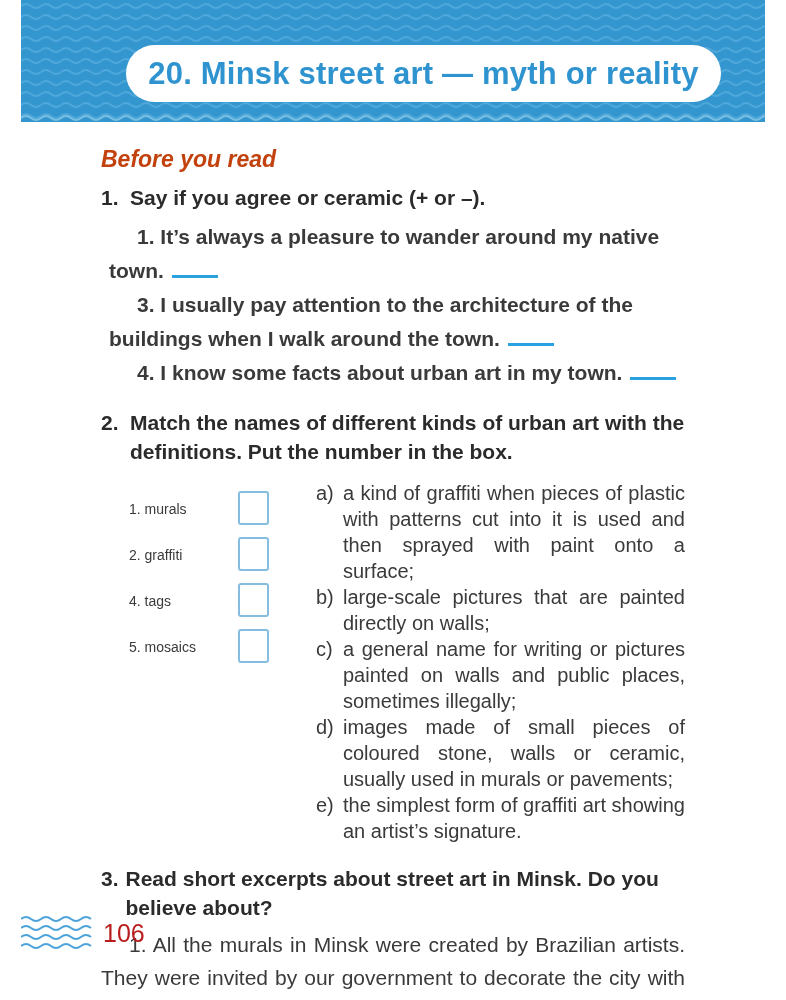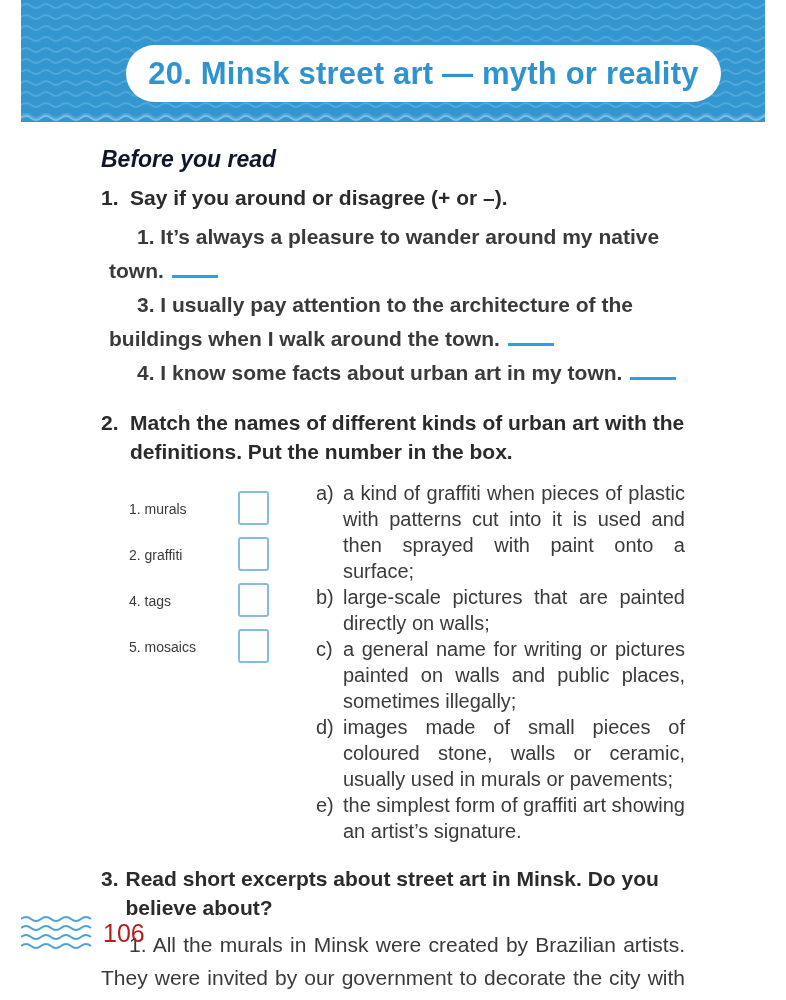--- a/index.html
+++ b/index.html
@@ -25,21 +25,21 @@
   }
   .title-pill h1 {
     font-size:31px; font-weight:bold; color:#2e93cf; letter-spacing:0.2px;
   }
 
   
   .content { padding:0 80px; }
 
   .intro-label {
     margin:24px 0 10px;
-    color:#0f172a; font-style:italic; font-weight:bold; font-size:23px;
+    color:#c2410c; font-style:italic; font-weight:bold; font-size:23px;
   }
 
   .task-head {
     display:flex; font-weight:bold; color:#2b2b2b;
     font-size:21px; line-height:29px;
   }
   .task-head .tnum { flex:none; width:29px; }
   .task-head.no-hang .tnum { width:auto; padding-right:7px; }
 
   .t1-items { margin:8px 8px 18px;font-weight:bold; }
@@ -99,21 +99,21 @@
       <h1>20. Minsk street art — myth or reality</h1>
     </div>
   </div>
 
   <div class="content">
 
     <p class="intro-label">Before you read</p>
 
     <div class="task-head">
       <span class="tnum">1.</span>
-      <span>Say if you around or disagree (+ or –).</span>
+      <span>Say if you agree or ceramic (+ or –).</span>
     </div>
     <div class="t1-items">
       <p><span>1. It’s always a pleasure to wander around my native town.</span><span class="blank"></span></p>
       <p><span>3. I usually pay attention to the architecture of the buildings when I walk around the town.</span><span class="blank"></span></p>
       <p><span>4. I know some facts about urban art in my town.</span><span class="blank"></span></p>
     </div>
 
     <div class="task-head">
       <span class="tnum">2.</span>
       <span>Match the names of different kinds of urban art with the definitions. Put the number in the box.</span>

